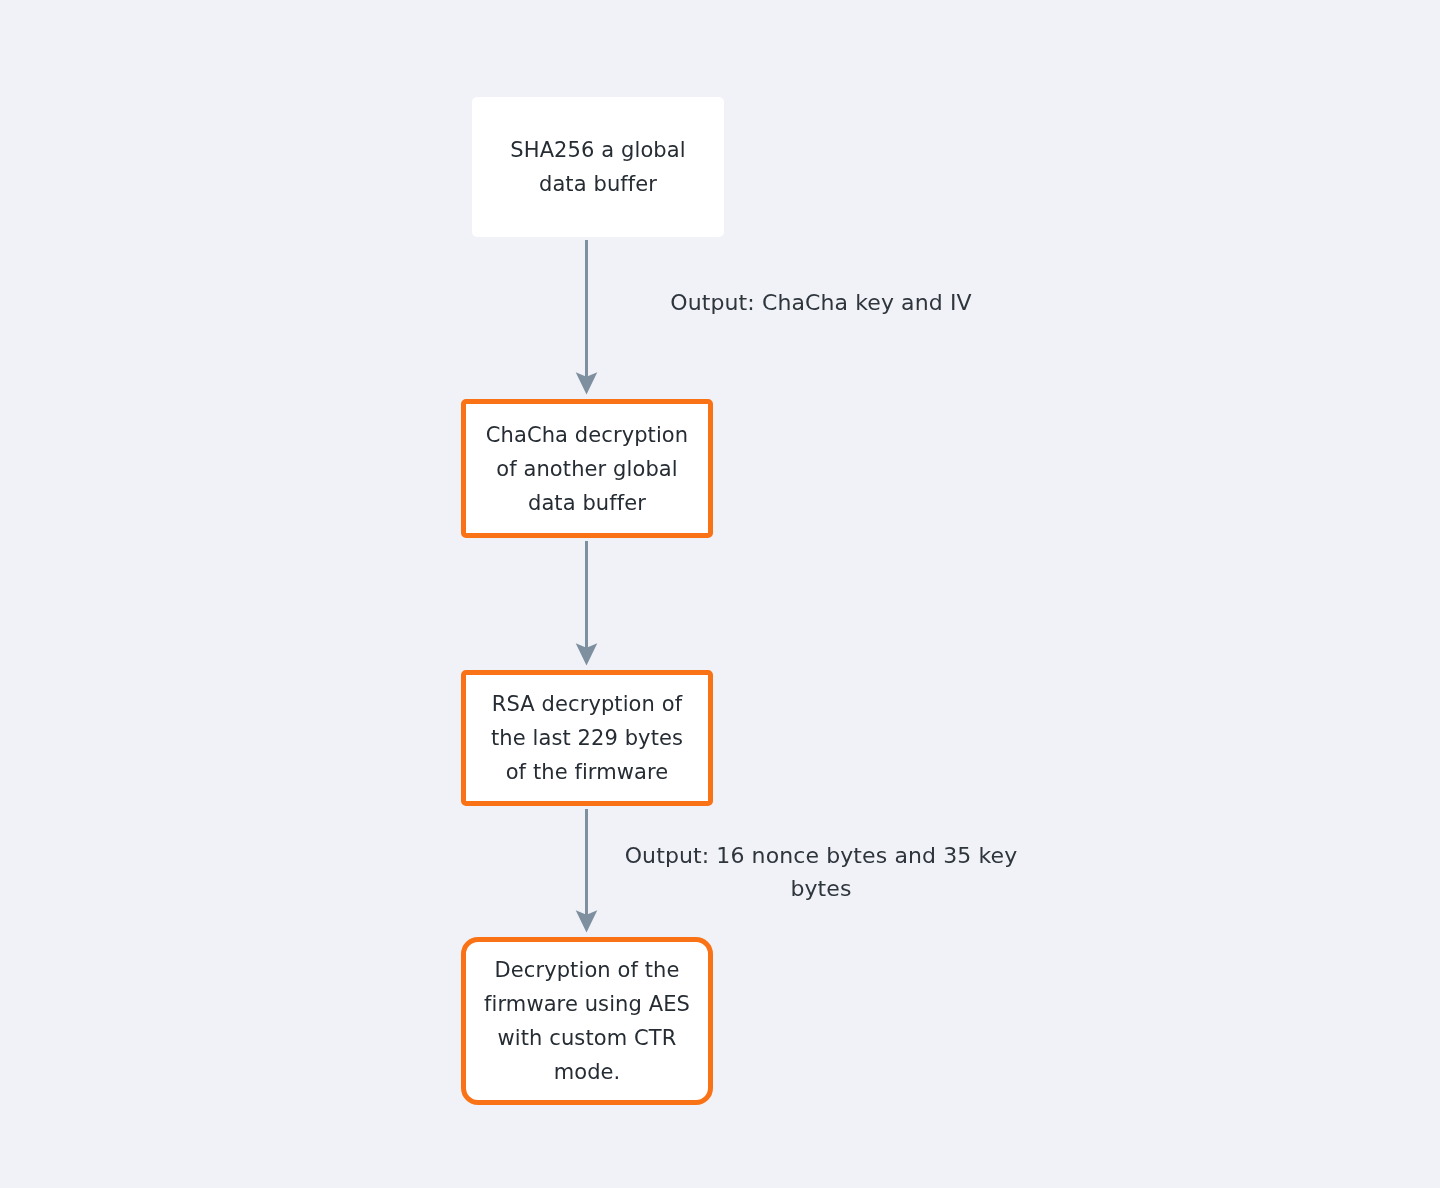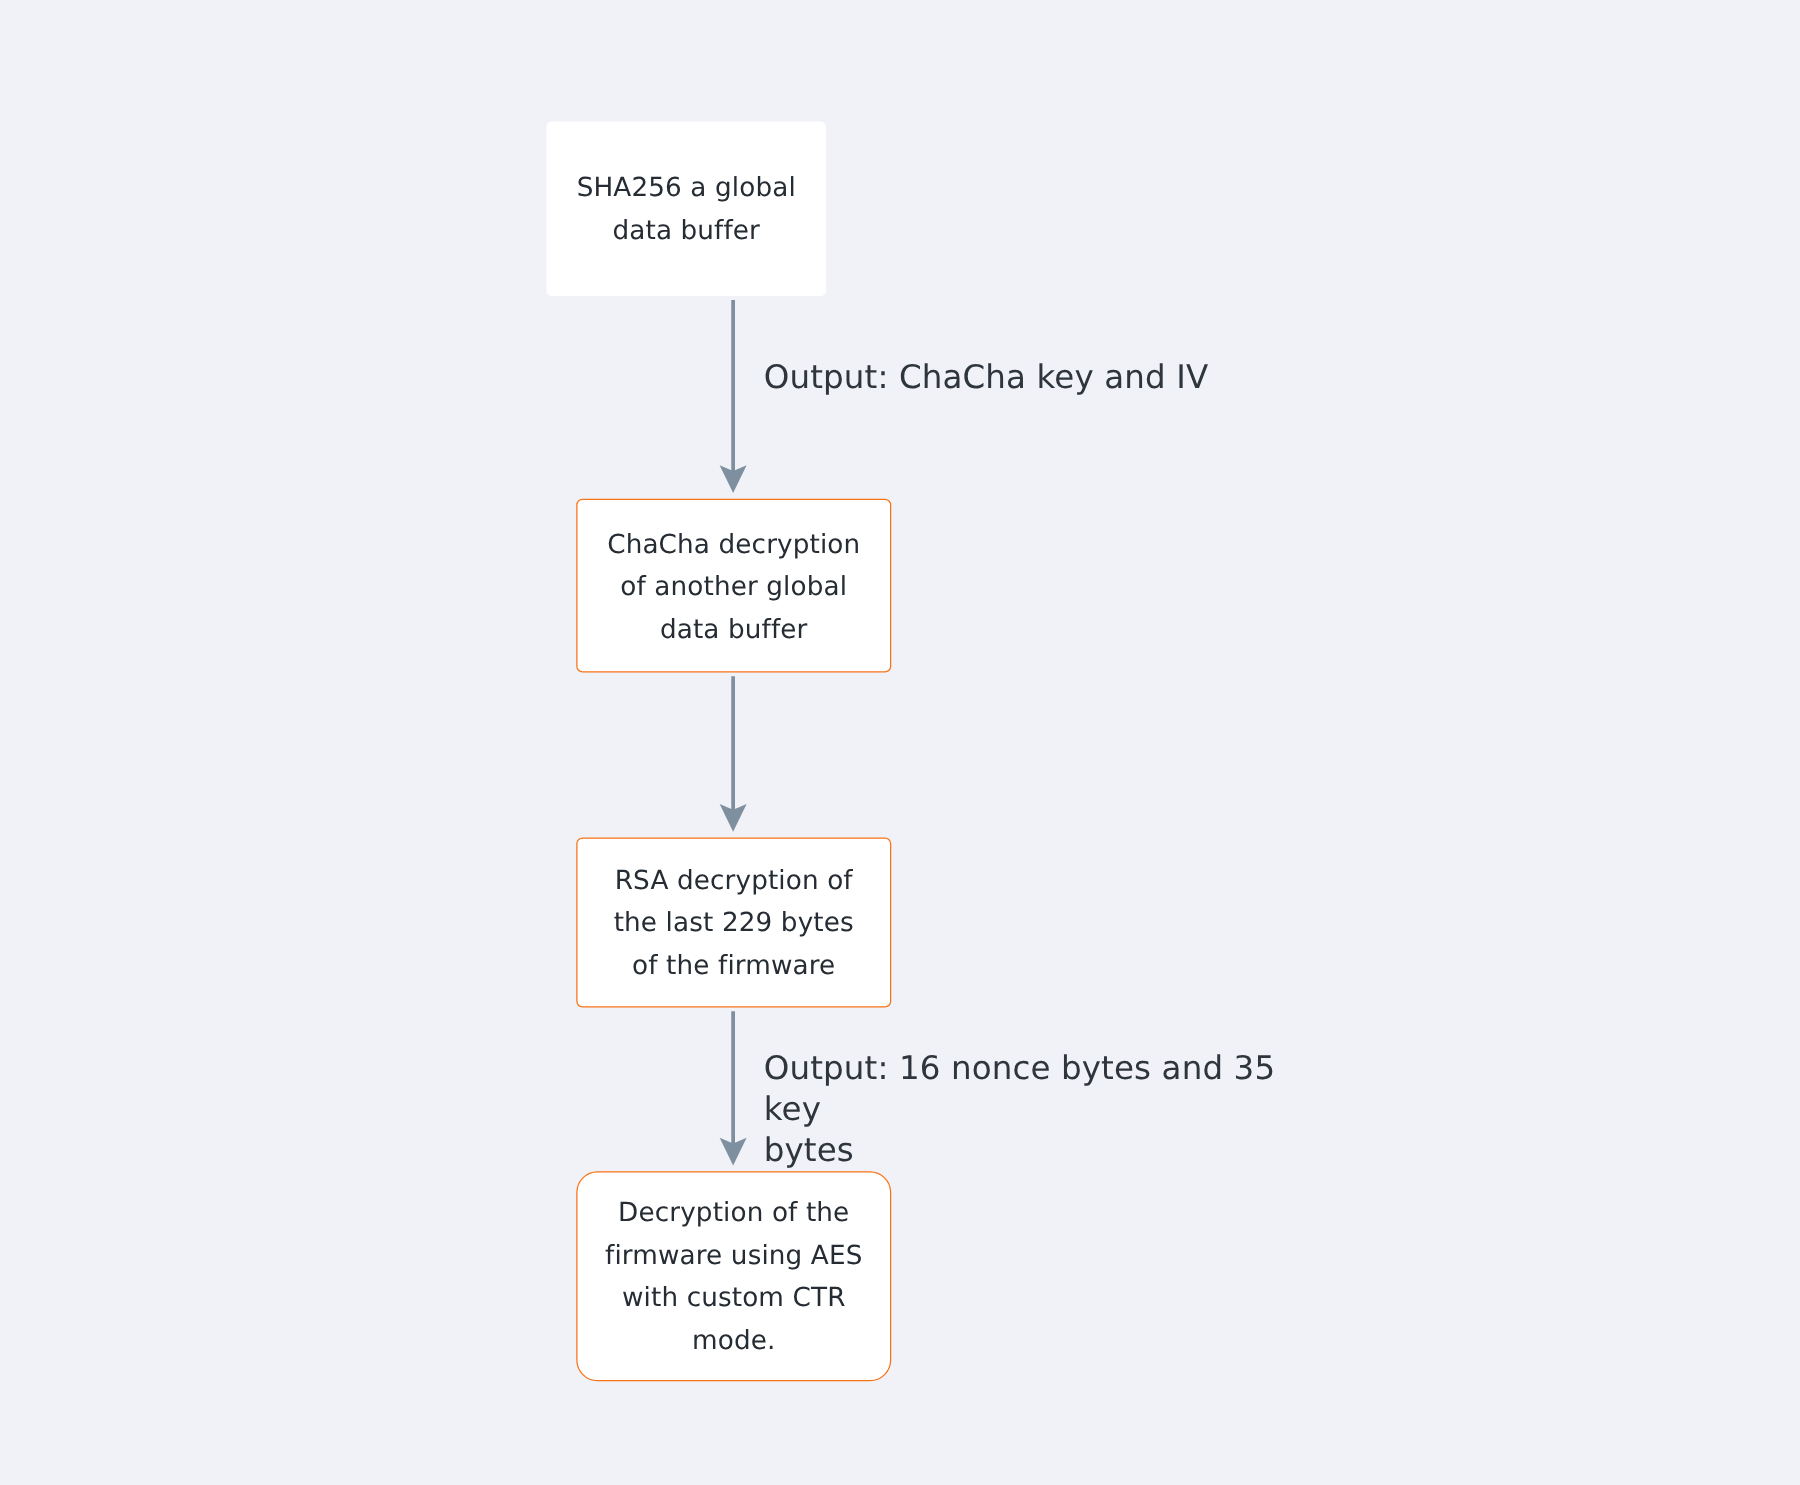--- a/index.html
+++ b/index.html
@@ -32,50 +32,50 @@
     justify-content: center;
     text-align: center;
     color: #262c33;
     font-size: 21px;
     line-height: 34px;
     letter-spacing: 0.1px;
     padding: 0 14px;
     white-space: pre-line;
   }
   .node.bordered {
-    border: 1px solid #f97316;
+    border: 5px solid #f97316;
   }
   .node.borderless {
     border: 1px solid transparent;
   }
 
-  #node-0 { left: 437px; top: 97px;  width: 224px; height: 140px; }
+  #node-0 { left: 472px; top: 97px;  width: 252px; height: 140px; }
   #node-1 { left: 461px; top: 399px; width: 252px; height: 139px; }
   #node-2 { left: 461px; top: 670px; width: 252px; height: 136px; }
   #node-3 { left: 461px; top: 937px; width: 252px; height: 168px; border-radius: 17px; }
 
   
   #edges {
     position: absolute;
     left: 0;
     top: 0;
     width: 1440px;
     height: 1188px;
     pointer-events: none;
   }
 
   
   .edge-label {
     position: absolute;
     color: #2e353d;
-    font-size: 26px;
+    font-size: 22px;
     line-height: 33px;
     letter-spacing: 0.1px;
     white-space: pre-line;
-    text-align: left;
+    text-align: center;
   }
   #edge-label-0 { left: 611px; top: 286px; width: 420px; }
   #edge-label-1 { left: 611px; top: 571px; width: 500px; }
   #edge-label-2 { left: 611px; top: 839px; width: 420px; }
 </style>
 </head>
 <body>
 
 <div id="diagram">
 

